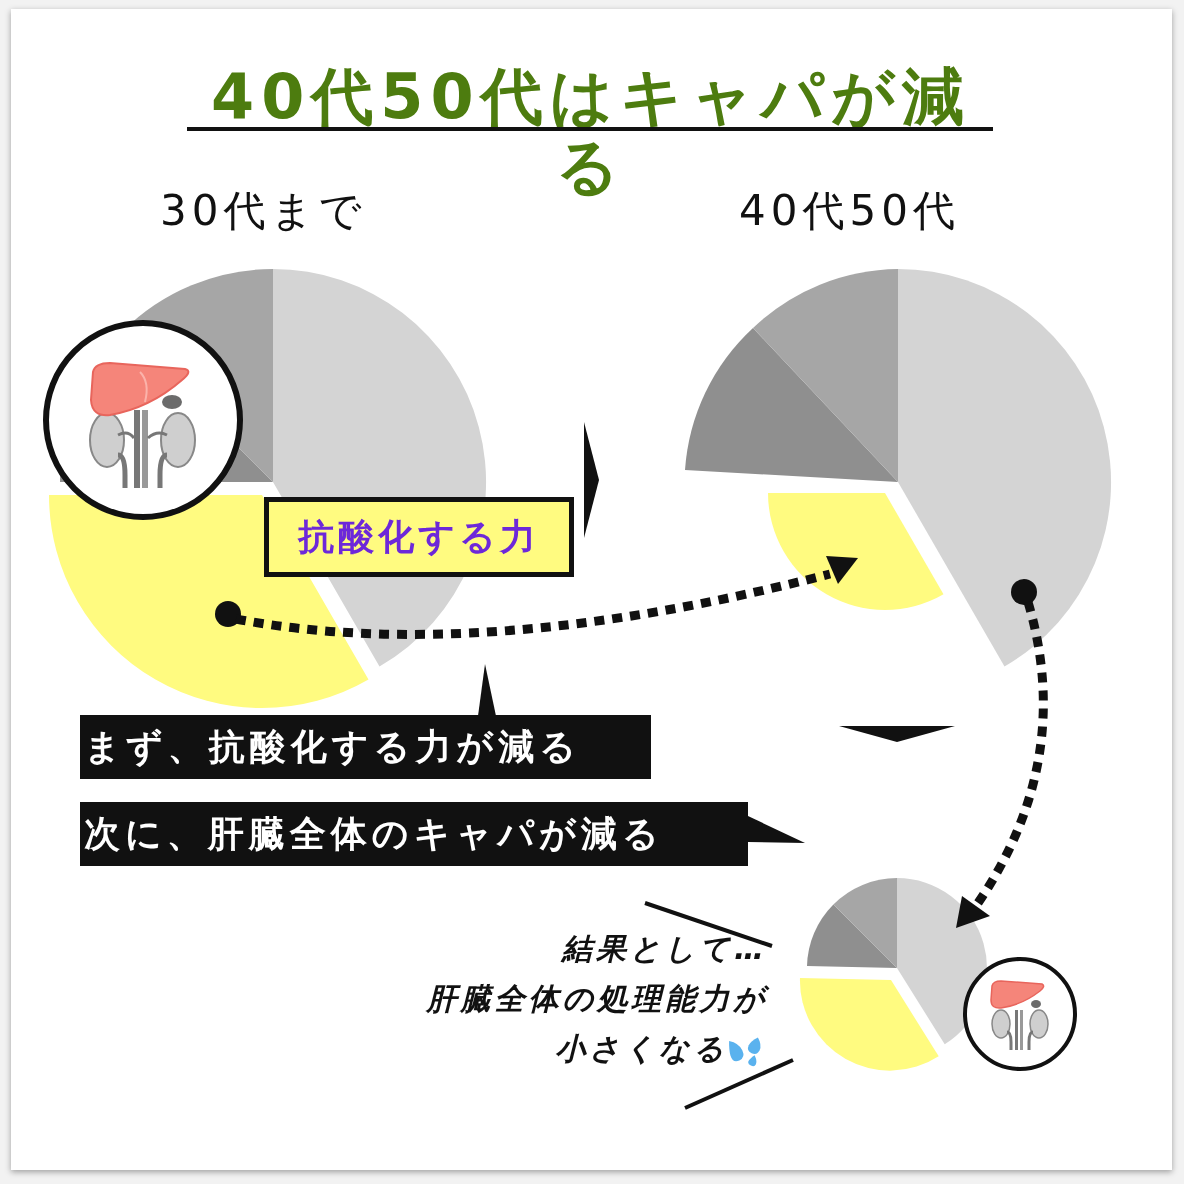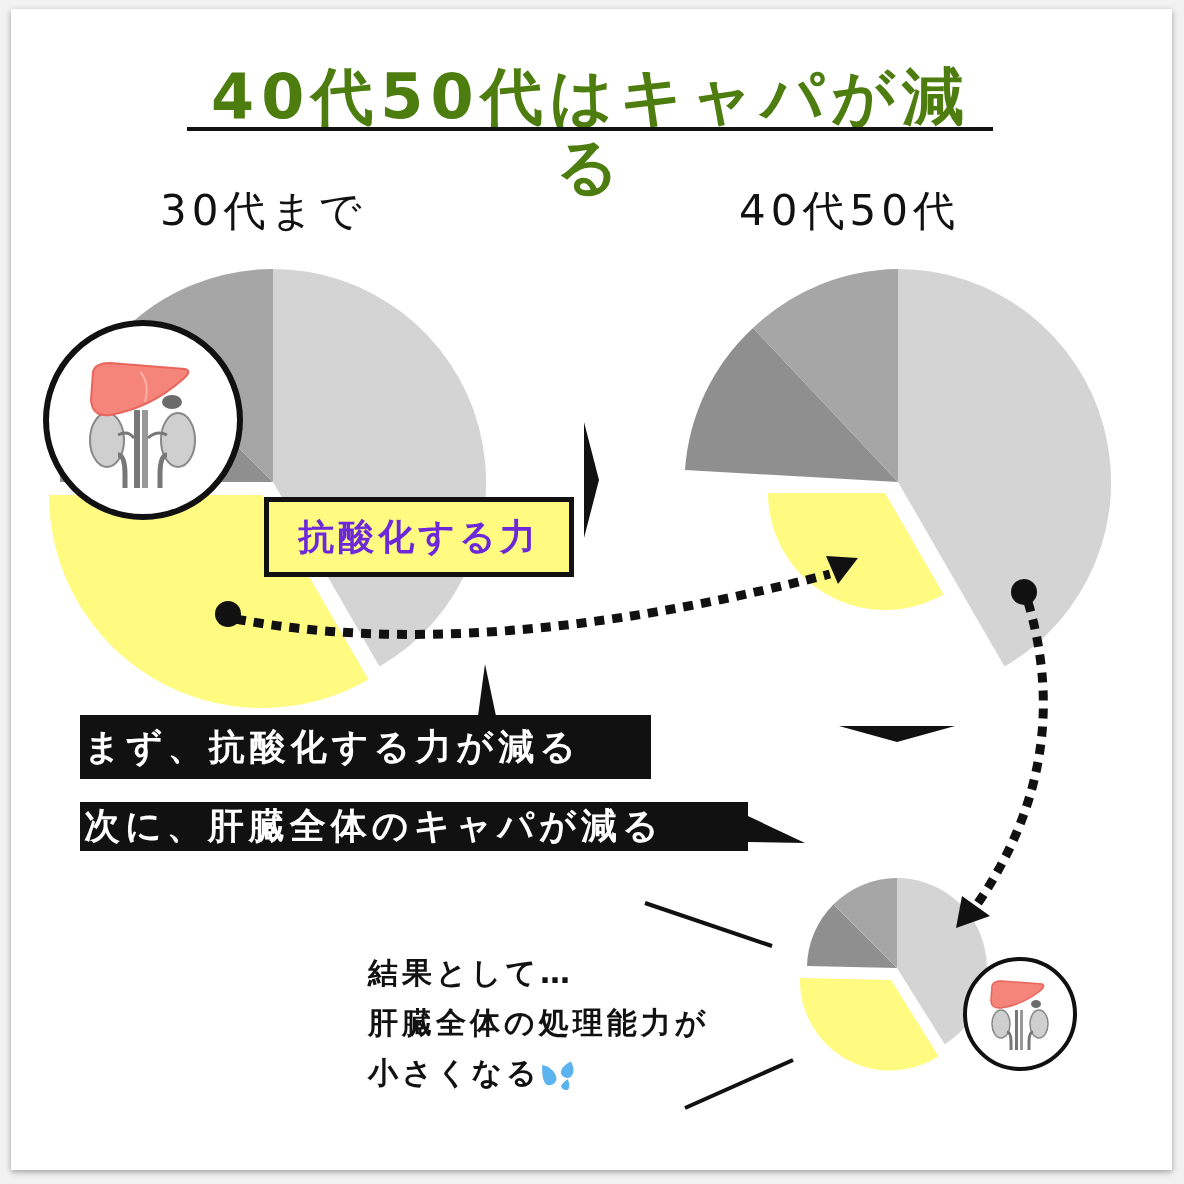--- a/index.html
+++ b/index.html
@@ -33,25 +33,25 @@
     box-sizing: border-box; background: #fffb80; border: 5px solid #111;
     font-size: 36px; font-weight: bold; color: #6d28d9; letter-spacing: 4px;
     display: flex; align-items: center; justify-content: center; margin-left: 24px;
   }
   .callout {
     position: absolute; background: #111; color: #fff;
     font-size: 36px; font-weight: bold; letter-spacing: 5px;
     display: flex; align-items: center; padding-left: 4px; box-sizing: border-box;
   }
   #callout-1 { left: 80px; top: 715px; width: 571px; height: 64px; }
-  #callout-2 { left: 80px; top: 802px; width: 668px; height: 49px; text-align: right; }
+  #callout-2 { left: 80px; top: 802px; width: 668px; height: 64px; text-align: right; }
   .result {
-    position: absolute; left: 368px; top: 948px; width: 400px;
-    text-align: left; font-size: 30px; font-weight: bold; color: #111;
-    letter-spacing: 4px; line-height: 50px;
+    position: absolute; left: 368px; top: 924px; width: 400px;
+    text-align: right; font-size: 30px; font-weight: bold; color: #111;
+    letter-spacing: 4px; line-height: 50px; font-style: italic;
   }
   .result .line { display: block; }
   .sweat { display: inline-block; vertical-align: middle; }
 </style>
 </head>
 <body>
 
 <div class="card"></div>
 
 <div class="title">40代50代はキャパが減る</div>

